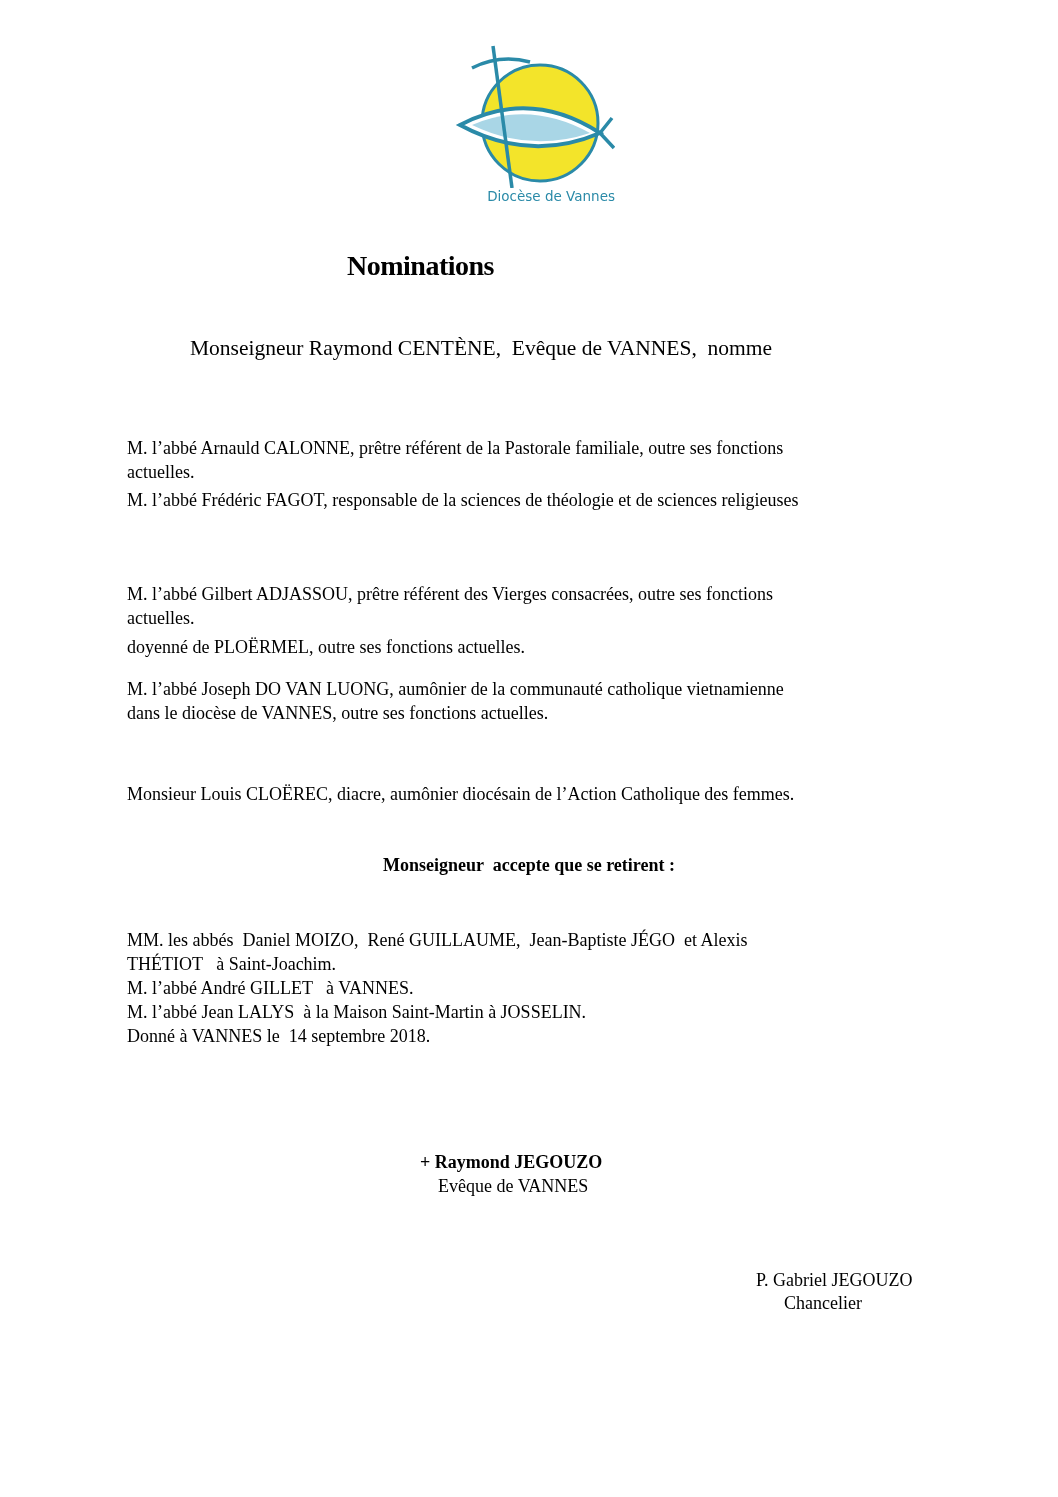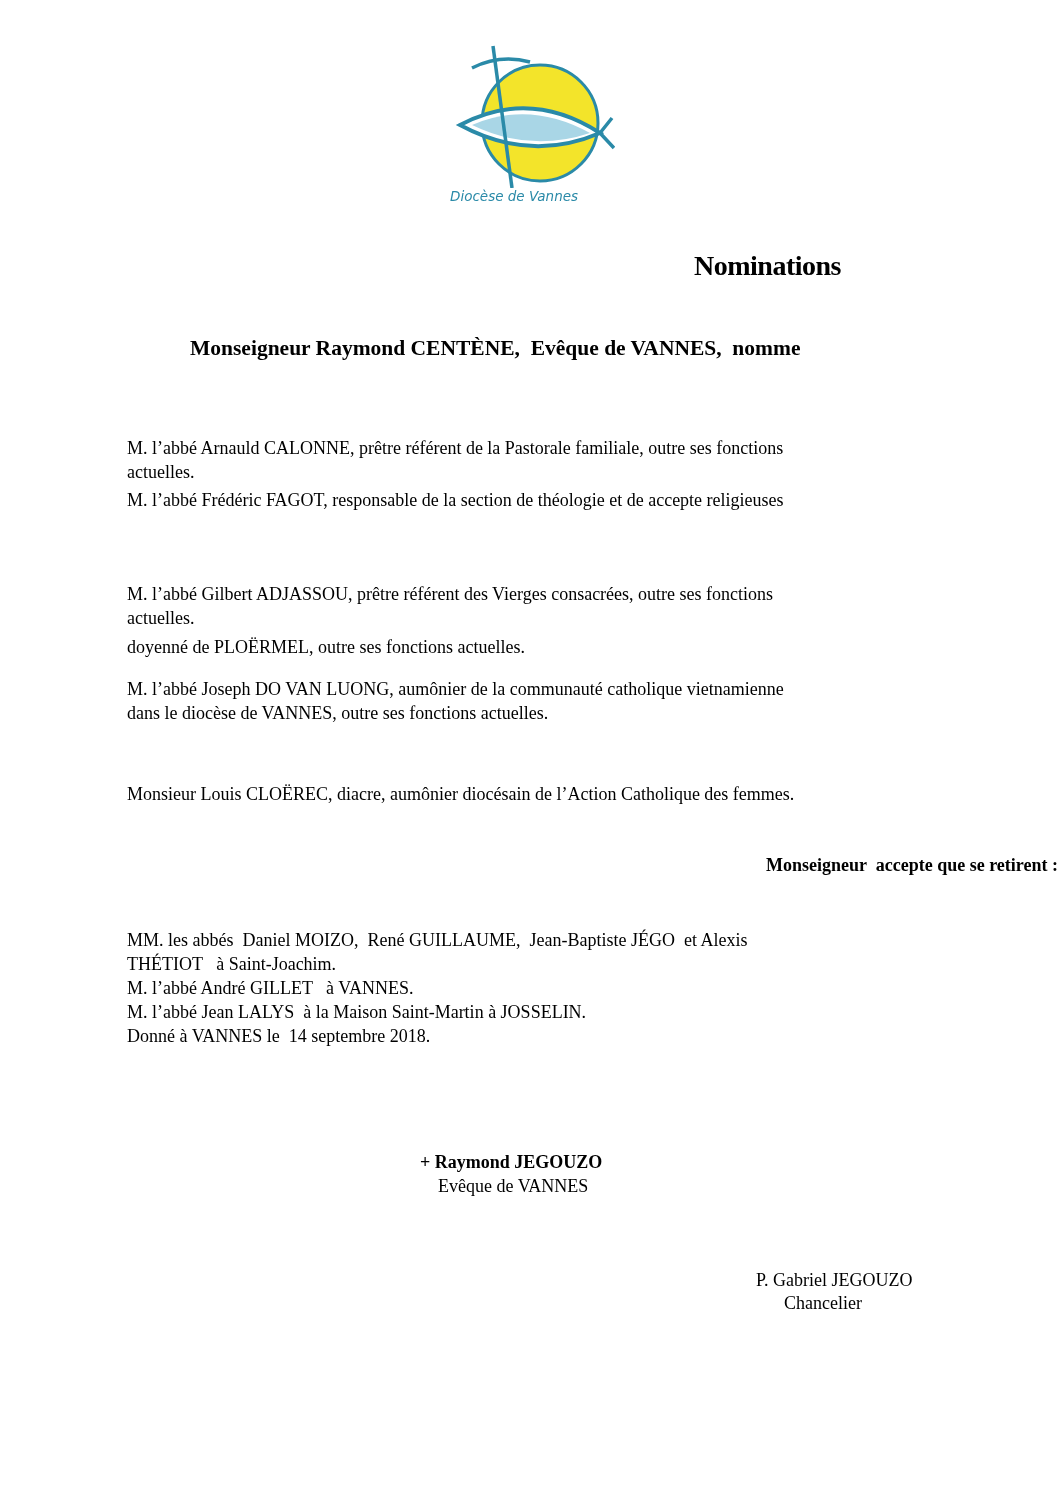--- a/index.html
+++ b/index.html
@@ -1,25 +1,25 @@
 <!DOCTYPE html>
 <html><head>
 <meta charset="utf-8">
 <style>
   html, body { margin: 0; padding: 0; background: #ffffff; }
   body { width: 1058px; height: 1497px; position: relative; overflow: hidden;
          font-family: "Liberation Serif", serif; color: #000; }
   .logo { position: absolute; left: 450px; top: 38px; width: 165px; height: 175px; }
-  .logo-text { position: absolute; left: 0; width: 165px; top: 150px; text-align: left;
-               font-family: "DejaVu Sans", sans-serif; font-style: italic; font-size: 13.5px; color: #2a8aa8; }
-  .title { position: absolute; top: 250px; left: 0; width: 841px; text-align: right;
+  .logo-text { position: absolute; left: 0; width: 165px; top: 150px; text-align: right;
+               font-family: "DejaVu Sans", sans-serif; font-size: 13.5px; color: #2a8aa8; }
+  .title { position: absolute; top: 250px; left: 0; width: 841px; text-align: center;
            font-weight: bold; font-size: 28px; letter-spacing: -0.5px; }
-  .subtitle { position: absolute; top: 336px; left: 190px; font-weight: bold; font-size: 21.5px; white-space: pre; }
+  .subtitle { position: absolute; top: 336px; left: 190px; font-weight: normal; font-size: 21.5px; white-space: pre; }
   .para { position: absolute; left: 127px; width: 800px; font-size: 18px; line-height: 24px; }
-  .section2 { position: absolute; top: 855px; left: 0; width: 1058px; text-align: right; font-weight: bold; font-size: 18px; white-space: pre; }
+  .section2 { position: absolute; top: 855px; left: 0; width: 1058px; text-align: center; font-weight: bold; font-size: 18px; white-space: pre; }
   .line { position: absolute; left: 127px; font-size: 18px; white-space: pre; }
   .sig { position: absolute; font-size: 18px; white-space: pre; }
   .bold { font-weight: bold; }
 </style>
 </head>
 <body>
 
 <div class="logo">
   <svg width="165" height="150" viewBox="0 0 165 150">
     <circle cx="90" cy="85" r="58" fill="#f3e42a" stroke="#2a8aa8" stroke-width="3"></circle>
@@ -33,21 +33,21 @@
 </div>
 
 <div class="title">Nominations</div>
 <div class="subtitle">Monseigneur Raymond CENTÈNE,  Evêque de VANNES,  nomme</div>
 
 <div class="para" style="top:436px">
   <div>M. l’abbé Arnauld CALONNE, prêtre référent de la Pastorale familiale, outre ses fonctions</div>
   <div>actuelles.</div>
 </div>
 <div class="para" style="top:488px">
-  <div>M. l’abbé Frédéric FAGOT, responsable de la section de théologie et de accepte religieuses</div>
+  <div>M. l’abbé Frédéric FAGOT, responsable de la sciences de théologie et de sciences religieuses</div>
 </div>
 <div class="para" style="top:582px">
   <div>M. l’abbé Gilbert ADJASSOU, prêtre référent des Vierges consacrées, outre ses fonctions</div>
   <div>actuelles.</div>
 </div>
 <div class="para" style="top:635px">
   <div>doyenné de PLOËRMEL, outre ses fonctions actuelles.</div>
 </div>
 <div class="para" style="top:677px">
   <div>M. l’abbé Joseph DO VAN LUONG, aumônier de la communauté catholique vietnamienne</div>

